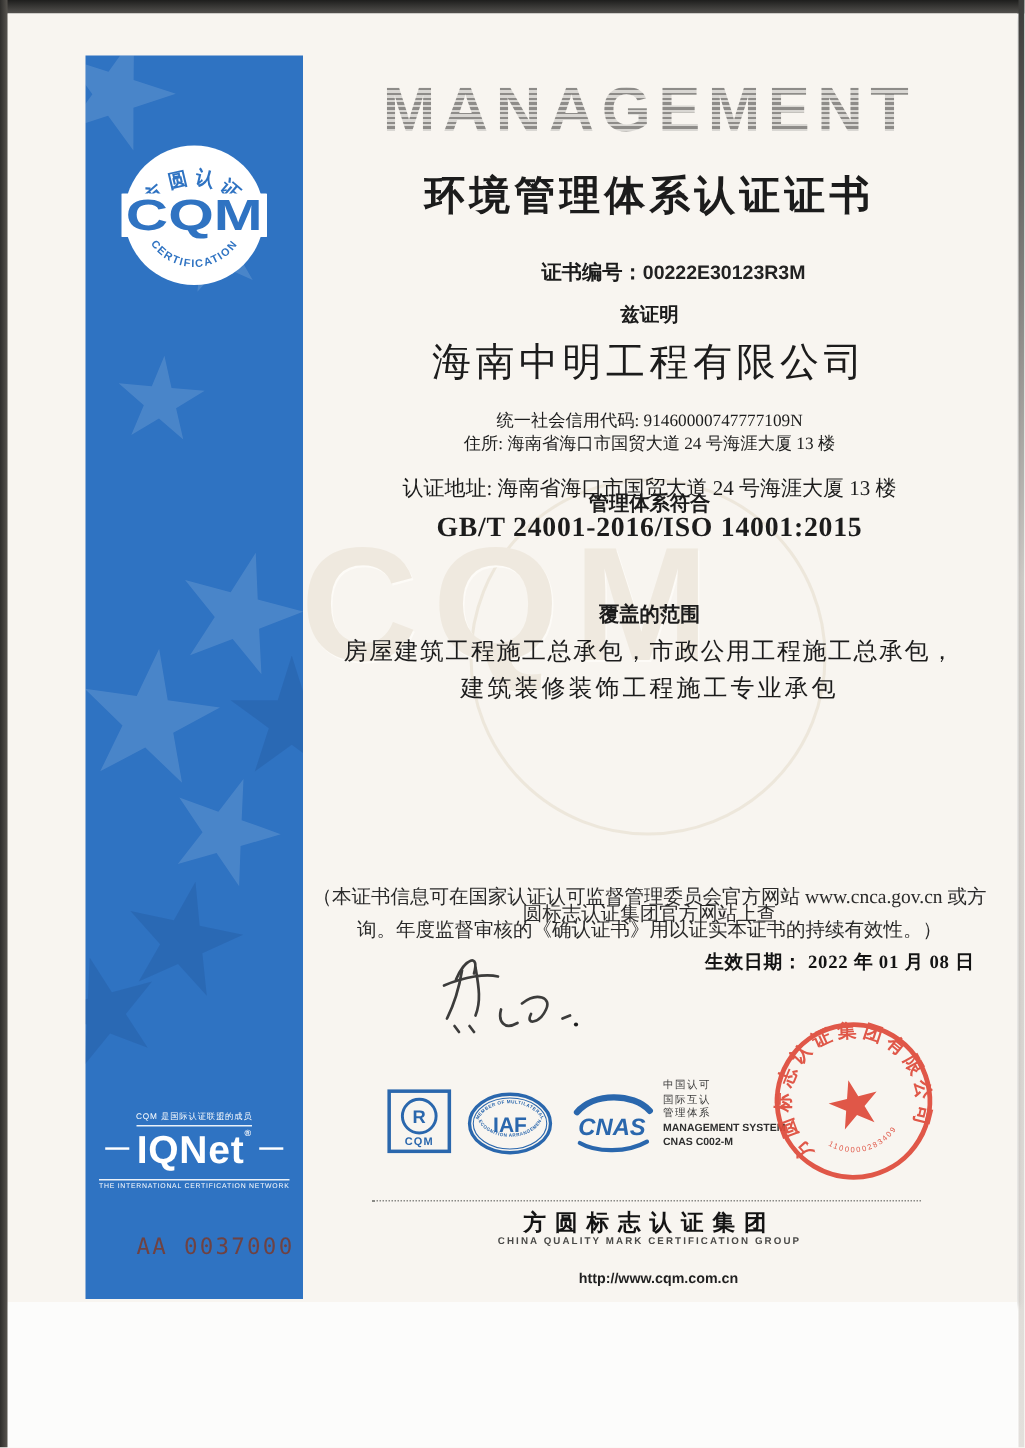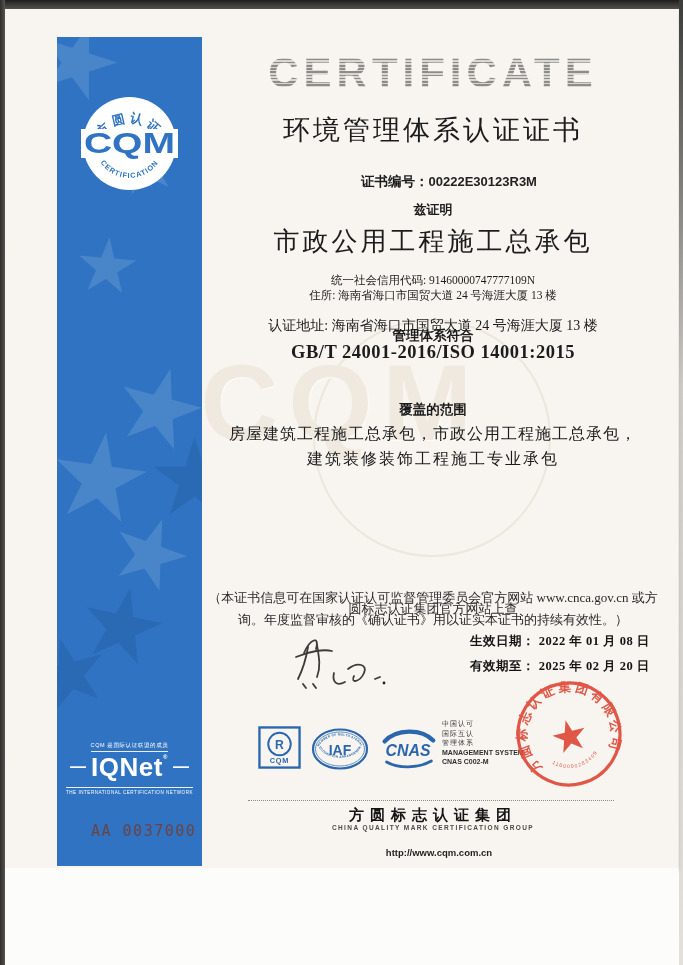--- a/index.html
+++ b/index.html
@@ -38,21 +38,21 @@
   .wm-text { left:0; top:331px; width:100%; text-align:center; font-family:"Liberation Sans", sans-serif; font-weight:bold; font-size:108px; letter-spacing:10px; color:#efe9df; text-shadow:1px 1px 0 #fdfbf7; z-index:0; }
   .wm-circle { left:308px; top:310px; width:238px; height:238px; border:2px solid rgba(228,219,203,.55); border-radius:50%; z-index:0; }
 
   
   .content { left:197px; top:0; width:462px; height:859px; z-index:1; }
   .c { position:absolute; width:100%; text-align:center; color:#1c1c1c; }
 
   .title-en { top:40px; font-family:"Liberation Sans", sans-serif; font-weight:bold; font-size:42px; letter-spacing:5px;
     background:repeating-linear-gradient(180deg,#8e8c89 0px,#8e8c89 1.6px,#d9d7d3 1.6px,#d9d7d3 3.2px);
     -webkit-background-clip:text; background-clip:text; color:transparent; }
-  .title-zh { top:103px; font-size:27px; font-weight:normal; letter-spacing:3px; }
+  .title-zh { top:103px; font-size:27px; font-weight:bold; letter-spacing:3px; }
   .cert-no  { top:164px; font-size:13.5px;padding-left:32px; }
   .cert-no .lbl { font-weight:bold; }
   .cert-no .val { font-family:"Liberation Sans", sans-serif; font-size:13px; font-weight:bold; color:#222; }
   .certify  { top:192px; font-size:13px; font-weight:bold; }
   .company  { top:215px; font-size:26px; letter-spacing:3px; font-weight:500; }
   .info1 { top:264px; font-size:11.5px; }
   .info2 { top:279px; font-size:11.5px; }
   .info3 { top:308px; font-size:14px; }
   .conform  { top:318px; font-size:13.5px; font-weight:bold; }
   .standard { top:333px; font-size:18.5px; font-weight:bold; letter-spacing:.5px; }
@@ -127,27 +127,27 @@
         <span class="iqnet-name"><span>IQNet</span><span class="iqnet-reg">®</span></span>
         <span class="iqnet-dash">—</span>
       </div>
       <span class="iqnet-net">THE INTERNATIONAL CERTIFICATION NETWORK</span>
     </div>
 
     <div class="abs band-serial">AA 0037000</div>
   </div>
 
   <div class="abs content">
-    <div class="c title-en">CERTIFICATE</div>
+    <div class="c title-en">MANAGEMENT</div>
     <div class="c title-zh">环境管理体系认证证书</div>
     <div class="c cert-no">
       <span class="lbl">证书编号：</span><span class="val">00222E30123R3M</span>
     </div>
     <div class="c certify">兹证明</div>
-    <div class="c company">市政公用工程施工总承包</div>
+    <div class="c company">海南中明工程有限公司</div>
     <div class="c info1">统一社会信用代码: 91460000747777109N</div>
     <div class="c info2">住所: 海南省海口市国贸大道 24 号海涯大厦 13 楼</div>
     <div class="c info3">认证地址: 海南省海口市国贸大道 24 号海涯大厦 13 楼</div>
     <div class="c conform">管理体系符合</div>
     <div class="c standard">GB/T 24001-2016/ISO 14001:2015</div>
     <div class="c scope1">房屋建筑工程施工总承包，市政公用工程施工总承包，</div>
     <div class="c scope-head">覆盖的范围</div>
     <div class="c scope2">建筑装修装饰工程施工专业承包</div>
     <div class="c disclaimer">
       <div>（本证书信息可在国家认证认可监督管理委员会官方网站 www.cnca.gov.cn 或方圆标志认证集团官方网站上查</div>
@@ -171,24 +171,20 @@
       <path d="M58,42 C68,34 78,38 74,46 C70,55 60,57 64,49"></path>
       <path d="M85,52 l5,-2"></path>
     </g>
     <circle cx="94" cy="56" r="1.4" fill="#1c1c1c"></circle>
   </svg>
 
   <div class="dates">
     <div class="row">
       <span>生效日期：</span>
       <span>2022 年 01 月 08 日</span>
-    </div>
-    <div class="row">
-      <span>有效期至：</span>
-      <span>2025 年 02 月 20 日</span>
     </div>
   </div>
 
   <svg class="abs rcqm" viewBox="0 0 46 46">
     <rect x="2.5" y="2.5" width="41" height="41" fill="none" stroke="#2a67ad" stroke-width="2.4"></rect>
     <circle cx="23" cy="19.5" r="11.5" fill="none" stroke="#2a67ad" stroke-width="2"></circle>
     <text x="23" y="24.5" text-anchor="middle" font-size="12.5" font-weight="bold" fill="#2a67ad" font-family="Liberation Sans, sans-serif">R</text>
     <text x="23" y="39" text-anchor="middle" font-size="7.5" font-weight="bold" letter-spacing=".8" fill="#2a67ad" font-family="Liberation Sans, sans-serif">CQM</text>
   </svg>
 

